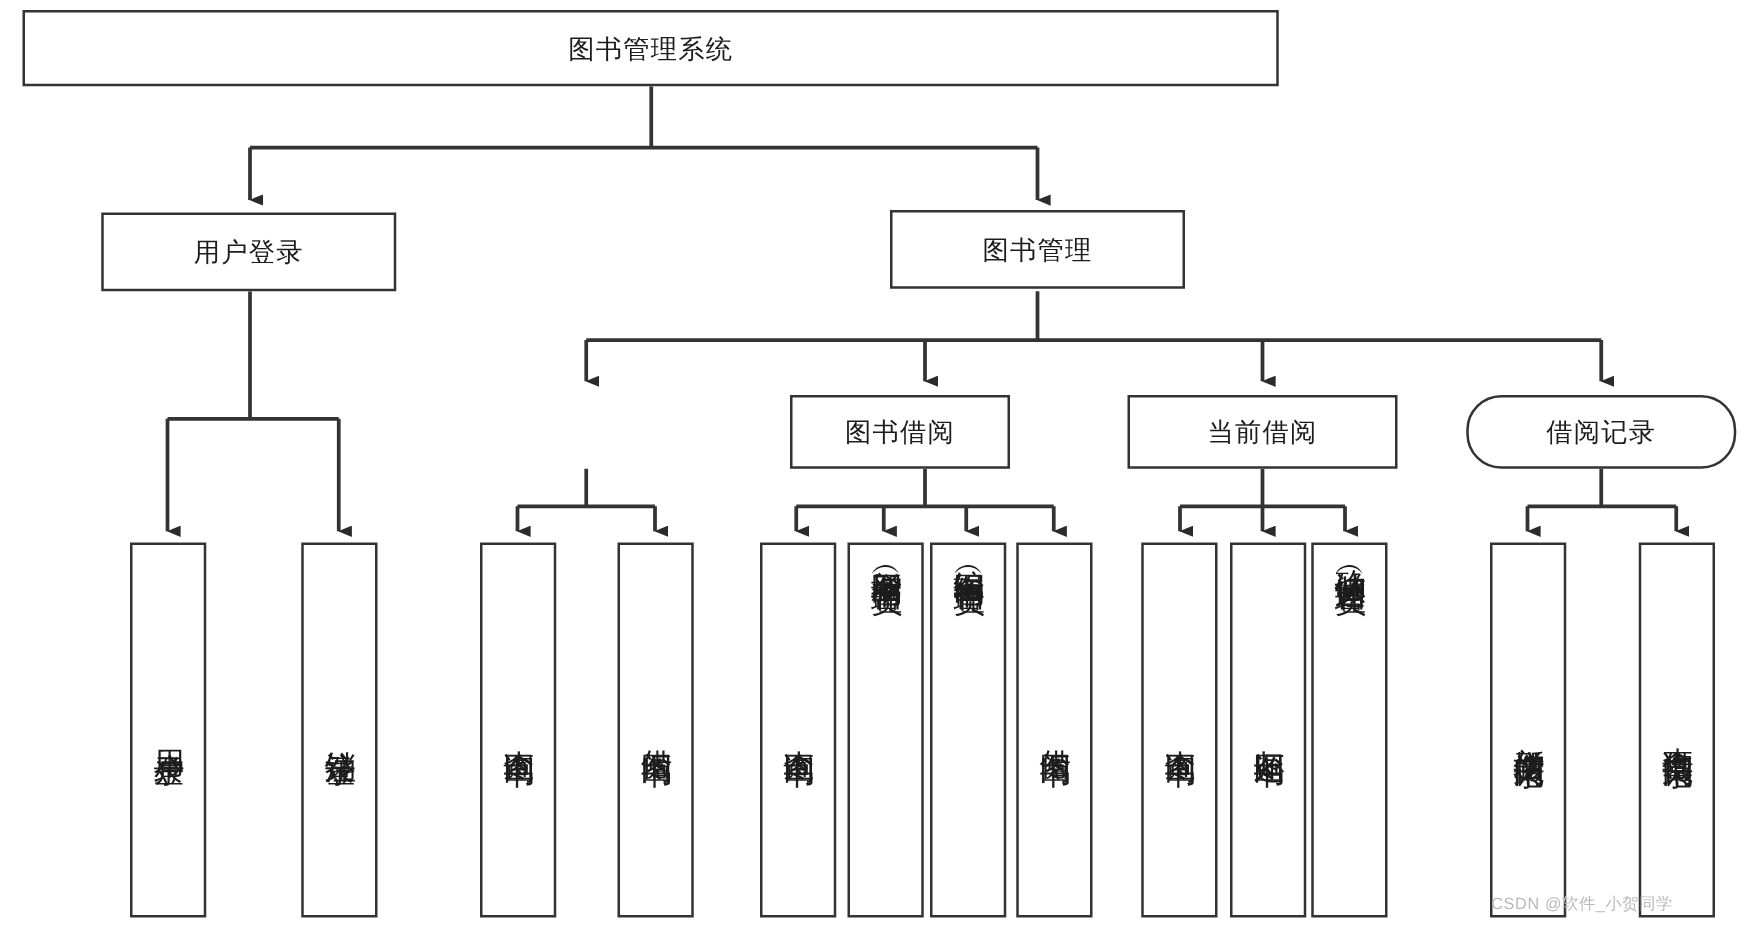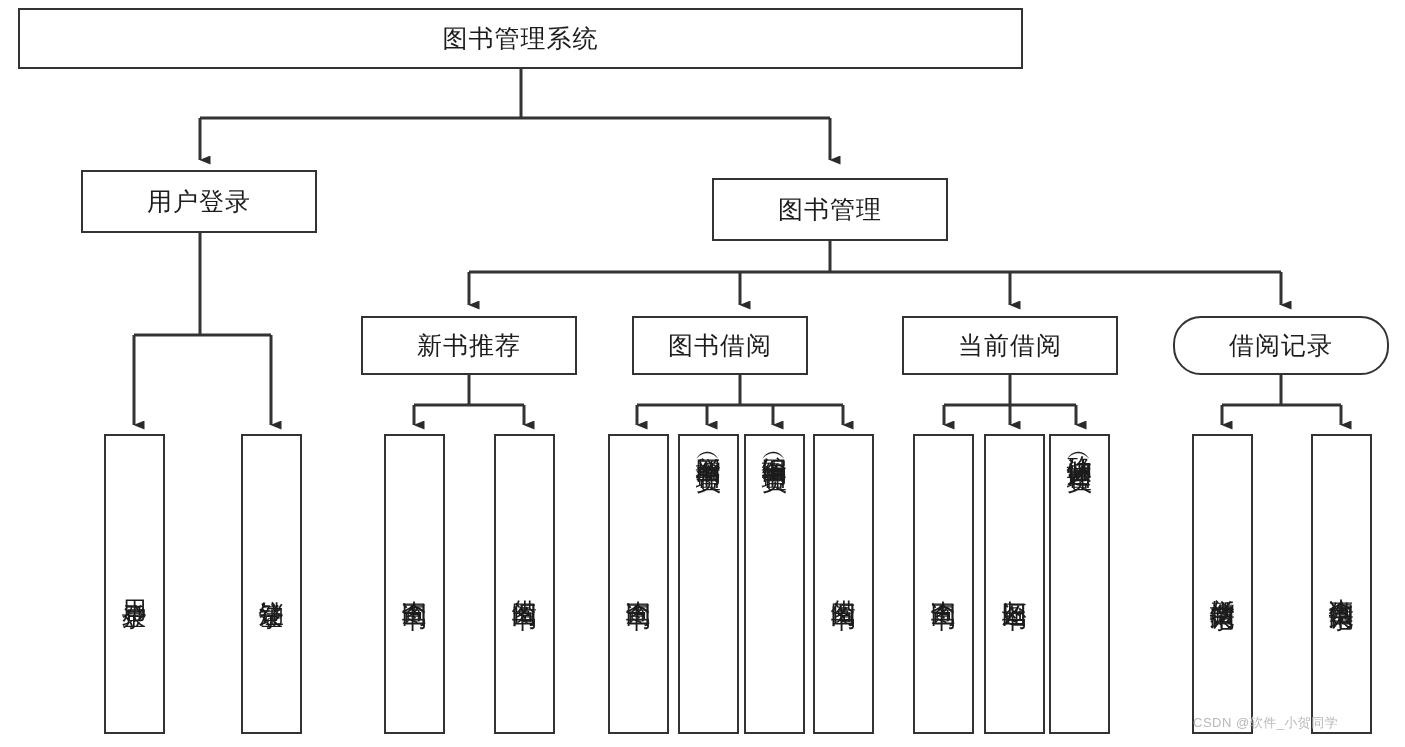--- a/index.html
+++ b/index.html
@@ -24,21 +24,21 @@
     position:absolute;
     box-sizing:border-box;
     border:2.5px solid #333333;
     background:#ffffff;
     display:flex;
     align-items:center;
     justify-content:center;
     color:#1c1c1c;
   }
   .node.h-node{
-    font-size:25px;
+    font-size:21px;
     letter-spacing:1px;
     align-items:center;
   }
   .node.v-node{
     align-items:flex-start;
     justify-content:center;
     padding-top:0px;
   }
   .vtext{
     writing-mode:vertical-rl;
@@ -115,27 +115,24 @@
     </g>
   </svg>
 
   <div class="node h-node" style="left:18px;top:8px;width:1005px;height:61px;">
     <span>图书管理系统</span>
   </div>
 
   <div class="node h-node" style="left:81px;top:170px;width:236px;height:63px;">
     <span>用户登录</span>
   </div>
-  <div class="node h-node" style="left:712px;top:178px;width:236px;height:63px;">
+  <div class="node h-node" style="left:712px;top:168px;width:236px;height:63px;">
     <span>图书管理</span>
   </div>
 
-  <div class="node h-node" style="left:361px;top:316px;width:216px;height:59px;">
-    <span>新书推荐</span>
-  </div>
   <div class="node h-node" style="left:632px;top:316px;width:176px;height:59px;">
     <span>图书借阅</span>
   </div>
   <div class="node h-node" style="left:902px;top:316px;width:216px;height:59px;">
     <span>当前借阅</span>
   </div>
   <div class="node h-node" style="left:1173px;top:316px;width:216px;height:59px;border-radius:28px;">
     <span>借阅记录</span>
   </div>
 

